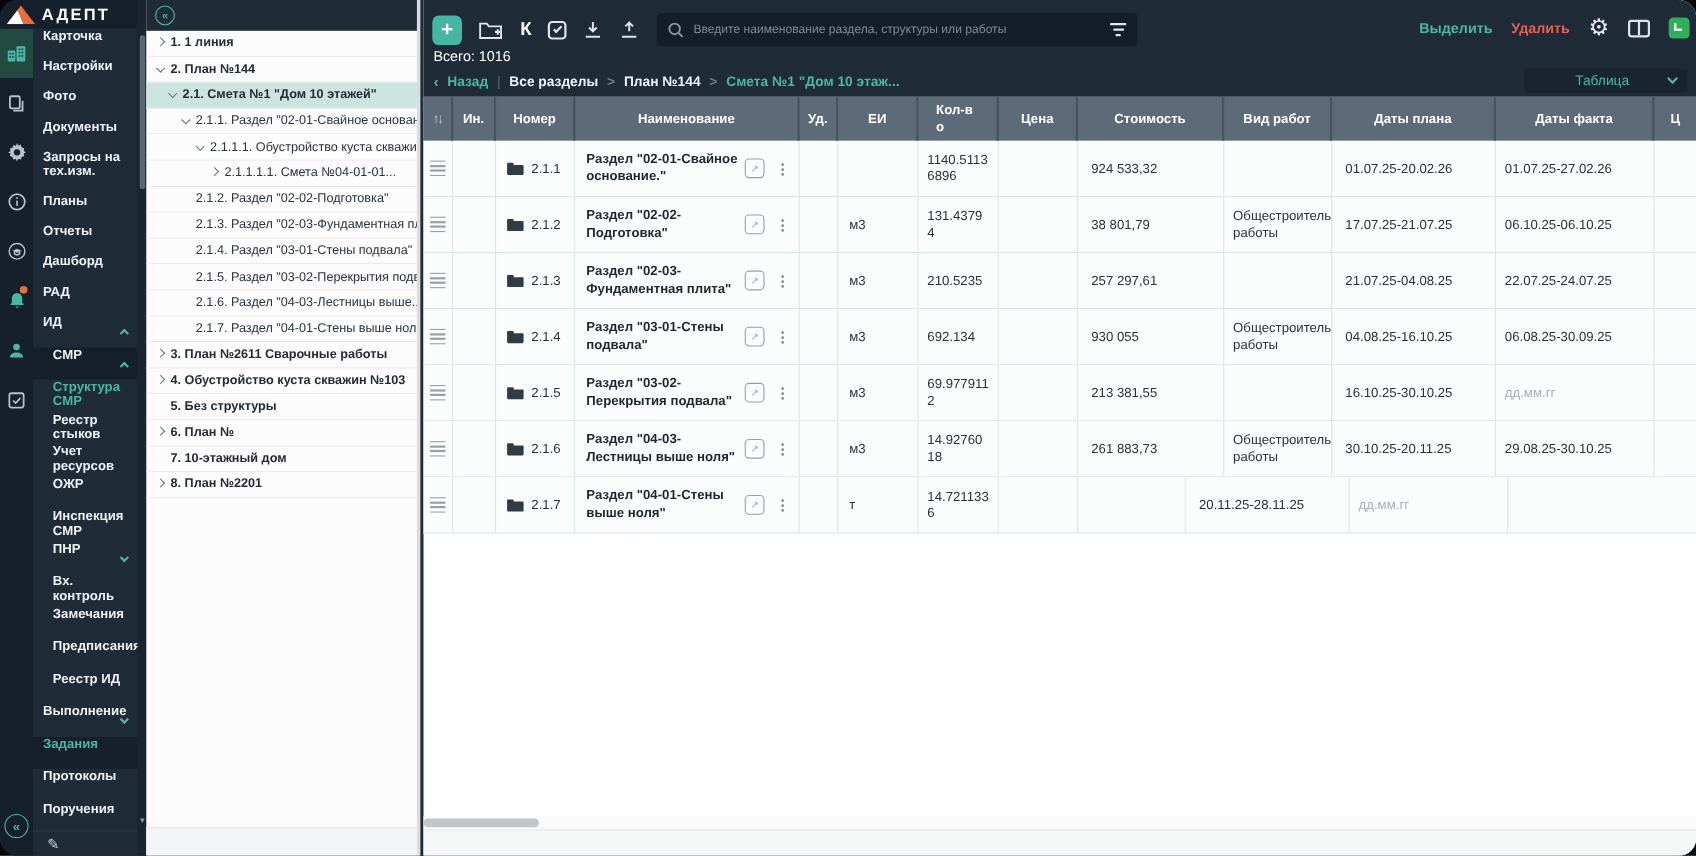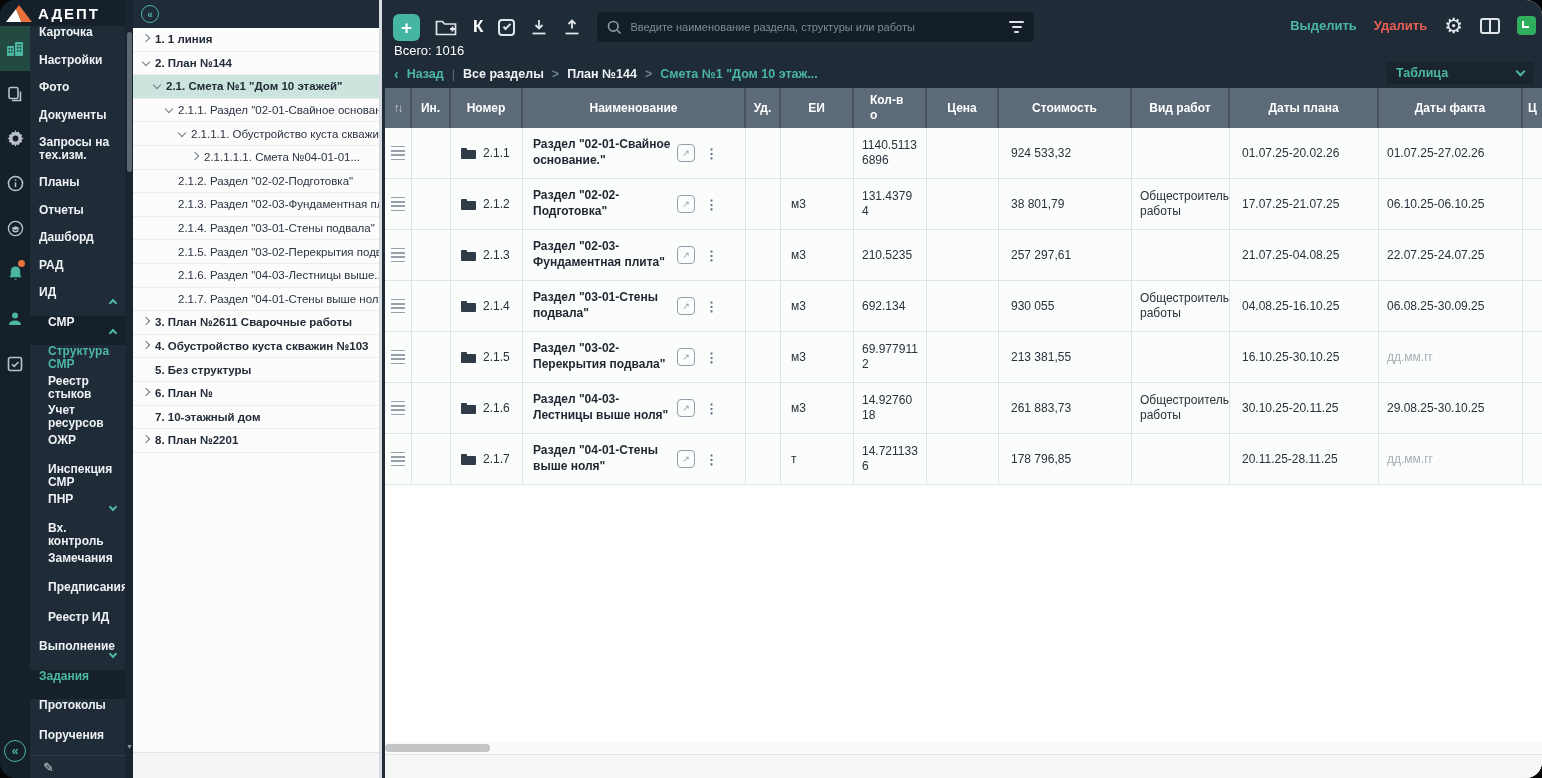--- a/index.html
+++ b/index.html
@@ -75,35 +75,35 @@
   .excel-ic i { position:absolute; left:5px; top:5px; width:7px; height:7px; border-left:2.5px solid #fff; border-bottom:2.5px solid #fff; }
   .total { position:absolute; top:43px; left:9px; color:#fff; font-size:13px; font-weight:400; }
   .crumbs { position:absolute; top:66px; left:9px; display:flex; align-items:center; gap:8px; font-size:12.5px; font-weight:700; }
   .crumbs .back-ch { color:#4bb7a3; font-size:14px; font-weight:700; }
   .crumbs .back { color:#4bb7a3; }
   .crumbs .pipe { color:#5d6b78; font-weight:400; }
   .crumbs .wh { color:#f0f3f5; }
   .crumbs .sep { color:#6f8290; font-weight:700; }
   .crumbs .cur { color:#4bb7a3; }
   .view-select { position:absolute; top:62px; right:8px; width:148px; height:22px; background:#19242f; border-radius:3px; display:flex; align-items:center; padding:0 10px; cursor:pointer; }
-  .view-select .val { color:#4bb7a3; font-size:12.5px; font-weight:700; flex:1; }
+  .view-select .val { color:#4bb7a3; font-size:12.5px; font-weight:400; flex:1;text-align:center; }
   .view-select .vchev { width:7px; height:7px; border-right:2px solid #4bb7a3; border-bottom:2px solid #4bb7a3; transform:rotate(45deg); margin-top:-4px; }
 
   
   .grid { position:absolute; top:88px; left:0; right:0; }
   .g-head { display:flex; height:40px; background:#5d6b78; }
   .hc { display:flex; align-items:center; justify-content:center; color:#fff; font-size:12px; font-weight:700; border-right:2px solid #47545e; }
   .hc:last-child { border-right:none; }
   .g-row { display:flex; height:51px; background:#fbfcfc; border-bottom:1px solid #dce6e2; }
   .bc { border-right:1px solid #dce6e2; display:flex; align-items:center; font-size:12px; color:#2a313a; overflow:hidden; }
   .bc:last-child { border-right:none; }
   .col-drag{width:27px; justify-content:center;}
   .col-in{width:39px;}
   .col-num{width:72px; padding-left:10px; gap:7px;}
-  .col-name{width:223px; padding-left:10px;}
+  .col-name{width:204px; padding-left:10px;}
   .col-ud{width:35px;}
   .col-ei{width:73px; padding-left:10px;}
   .col-qty{width:73px; padding:0 8px; word-break:break-all; line-height:1.25;}
   .col-price{width:72px;}
   .col-cost{width:133px; padding-left:12px;}
   .col-work{width:98px; padding-left:8px; line-height:1.25;}
   .col-plan{width:149px; padding-left:12px;}
   .col-fact{width:144px; padding-left:8px;}
   .col-cut{flex:1;}
   .sort-ic { color:#c6cdd3; font-size:12px; letter-spacing:-2px; font-weight:400; }
@@ -676,21 +676,20 @@
           </div>
         <div class="bc col-name">
             <span class="name-txt">Раздел "04-01-Стены выше ноля"</span>
             <span class="open-ic">↗</span>
             <span class="kebab-ic">⋮</span>
           </div>
         <div class="bc col-ud"></div>
         <div class="bc col-ei">т</div>
         <div class="bc col-qty">14.7211336</div>
         <div class="bc col-price"></div>
-        <div class="bc col-cost">178 796,85</div>
         <div class="bc col-work"></div>
         <div class="bc col-plan">20.11.25-28.11.25</div>
         <div class="bc col-fact ph">дд.мм.гг</div>
         <div class="bc col-cut"></div>
       </div>
     </div>
 
     <div class="hscroll">
         <div class="hthumb"></div>
       </div>

